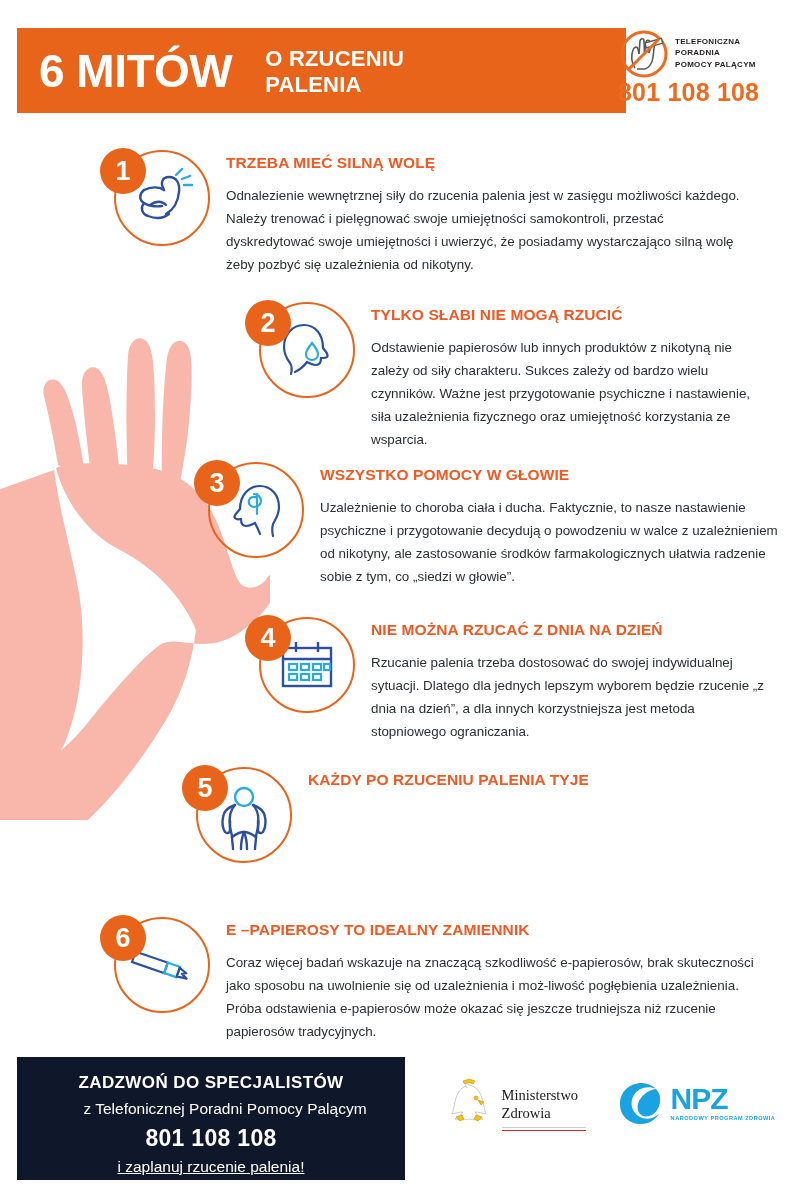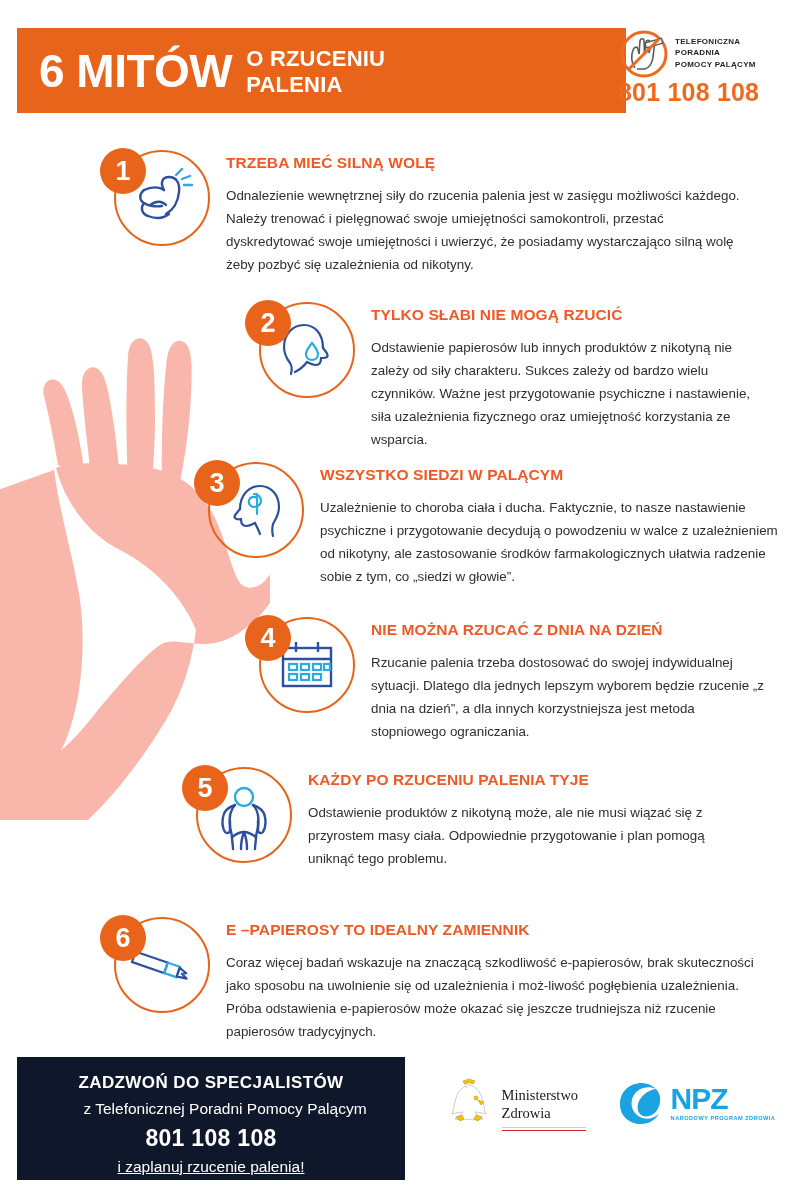--- a/index.html
+++ b/index.html
@@ -36,20 +36,21 @@
     left: 17px;
     top: 28px;
     width: 609px;
     height: 85px;
     background: #e8641a;
     z-index: 2;
     display: flex;
     align-items: center;
     padding-left: 22px;
     box-sizing: border-box;
+    gap: 19px;
   }
   .title-main {
     color: #ffffff;
     font-size: 46px;
     font-weight: bold;
     letter-spacing: -0.5px;
     line-height: 1;
     white-space: nowrap;
   }
   .title-sub {
@@ -362,21 +363,21 @@
           <path d="M35 49 C37 53 39 57 40 60"></path>
         </g>
         <g fill="none" stroke="#29abe2" stroke-width="2.2" stroke-linecap="round">
           <path d="M37 20 C37 20 37 33 37 40"></path>
           <path d="M37 24 C34 22 30 23 29 26 C28 30 31 33 34 33 C38 33 41 30 41 27 C41 23 38 20 34 20"></path>
         </g>
       </svg>
       <div class="myth-badge">3</div>
     </div>
     <div class="myth-text">
-      <div class="myth-heading">WSZYSTKO SIEDZI W PALĄCYM</div>
+      <div class="myth-heading">WSZYSTKO POMOCY W GŁOWIE</div>
       <p class="myth-body" style="width:462px;">Uzależnienie to choroba ciała i ducha. Faktycznie, to nasze nastawienie psychiczne i przygotowanie decydują o powodzeniu w walce z uzależnieniem od nikotyny, ale zastosowanie środków farmakologicznych ułatwia radzenie sobie z tym, co „siedzi w głowie”.</p>
     </div>
   </div>
 
   <div class="myth" style="left:245px; top:615px; width:540px;">
     <div class="myth-visual">
       <div class="myth-circle"></div>
       <svg class="myth-icon" viewBox="0 0 72 72" aria-hidden="true">
         <rect x="12" y="19" width="48" height="38" fill="none" stroke="#2c4f9e" stroke-width="2.4"></rect>
         <line x1="12" y1="30" x2="60" y2="30" stroke="#2c4f9e" stroke-width="2.4"></line>
@@ -414,21 +415,20 @@
           <path d="M48 58 C48 62 47 66 47 70"></path>
           <path d="M24 58 C28 55 32 53 36 53 C40 53 44 55 48 58"></path>
           <path d="M36 53 C34 58 33 64 33 70"></path>
           <path d="M36 53 C38 58 39 64 39 70"></path>
         </g>
       </svg>
       <div class="myth-badge">5</div>
     </div>
     <div class="myth-text">
       <div class="myth-heading">KAŻDY PO RZUCENIU PALENIA TYJE</div>
-      <p class="myth-body" style="width:420px;">Odstawienie produktów z nikotyną może, ale nie musi wiązać się z przyrostem masy ciała. Odpowiednie przygotowanie i plan pomogą uniknąć  tego problemu.</p>
     </div>
   </div>
 
   <div class="myth" style="left:100px; top:915px; width:690px;">
     <div class="myth-visual">
       <div class="myth-circle"></div>
       <svg class="myth-icon" viewBox="0 0 72 72" aria-hidden="true">
         <g transform="rotate(19 36 38)">
           <rect x="6" y="32" width="34" height="11" fill="none" stroke="#2c4f9e" stroke-width="2.2"></rect>
           <rect x="40" y="32" width="13" height="11" fill="none" stroke="#29abe2" stroke-width="2.2"></rect>

